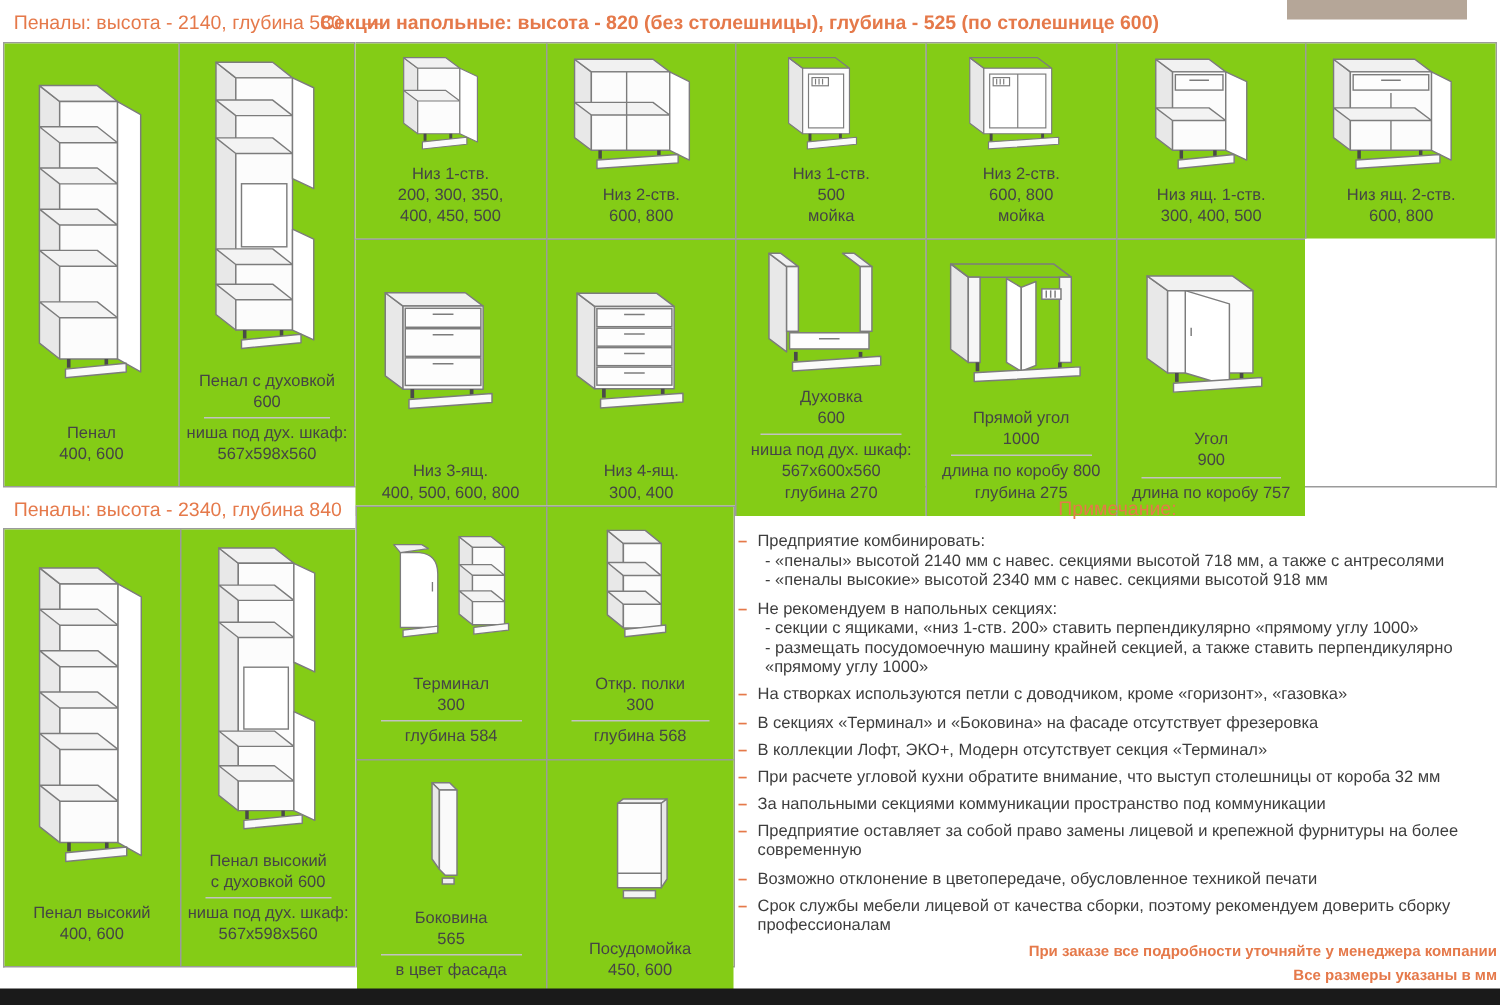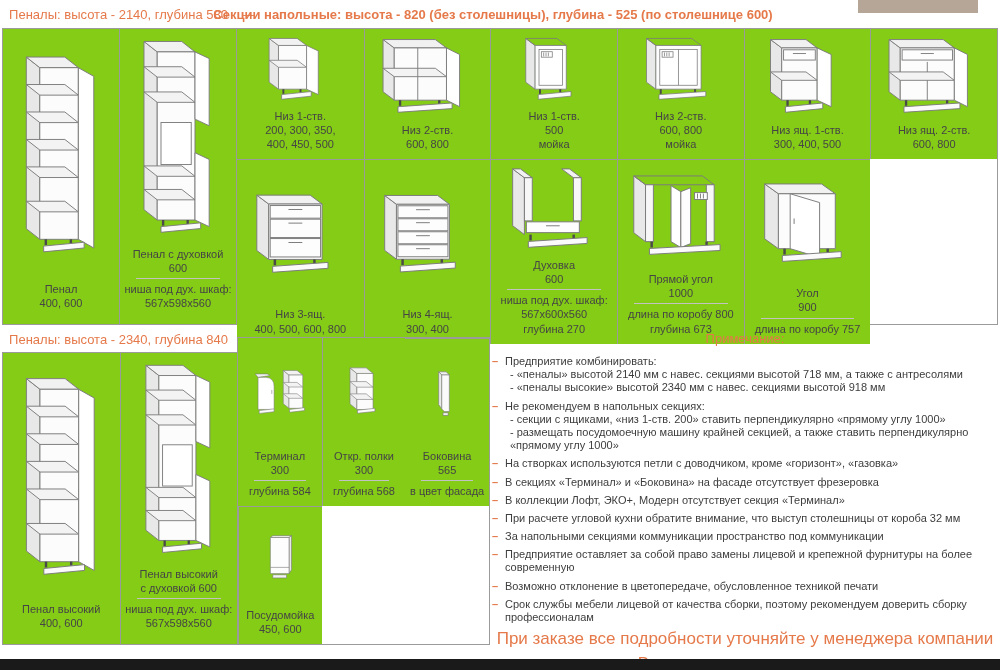--- a/index.html
+++ b/index.html
@@ -32,37 +32,37 @@
         display:grid;grid-template-columns:repeat(6,1fr);grid-template-rows:130px 1fr}
   #grid .cell{border-left:1px solid var(--bd)}
   #grid .cell:nth-child(6n+1){border-left:none}
   #grid .cell:nth-child(n+7){border-top:1px solid var(--bd)}
 
   #panelC{left:2px;top:352px;width:235px;height:293px;border:1px solid var(--bd);border-right:none;display:flex}
   #panelC .cell{flex:1}
   #panelC .cell+.cell{border-left:1px solid var(--bd)}
 
   #panelD{left:237px;top:337px;width:253px;height:308px;border:1px solid var(--bd);
-          display:grid;grid-template-columns:1fr 1fr 1fr;grid-template-rows:168px 1fr}
+          display:grid;grid-template-columns:1fr 1fr;grid-template-rows:168px 1fr}
   #panelD .cell:nth-child(2n){border-left:1px solid var(--bd)}
   #panelD .cell:nth-child(n+3){border-top:1px solid var(--bd)}
 
   .cell{display:flex;flex-direction:column;min-width:0;background:#84cc16}
   .draw{flex:1;display:flex;align-items:center;justify-content:center;overflow:hidden;padding:4px}
   .draw svg{width:100%;height:100%}
   .lbl{text-align:center;font-size:11px;color:var(--txt);line-height:1.28;padding:0 3px 8px}
   #panelA .lbl,#panelC .lbl{padding-bottom:14px}
   .rule{height:1px;background:#c2c2c2;margin:3px 13px}
 
   #notes{position:absolute;left:492px;top:331px;width:506px;color:#3d3d3d}
   .notes-title{text-align:center;color:var(--accent);font-size:13px;font-weight:400;margin-bottom:9px}
   .note{position:relative;padding-left:13px;font-size:11px;line-height:1.2;margin-bottom:5px}
   .note::before{content:"–";position:absolute;left:0;top:0;color:var(--accent);font-weight:700}
   .ns{padding-left:5px}
-  .nfoot{text-align:center;color:var(--accent);font-size:17px;font-weight:400;margin-top:5px}
+  .nfoot{text-align:right;color:var(--accent);font-size:10px;font-weight:700;margin-top:5px}
 </style>
 </head>
 <body>
 
 <div class="beige"></div>
 
 <div class="hdr" id="hdr-tl">Пеналы: высота - 2140, глубина 580</div>
 <div class="hdr" id="hdr-grid">Секции напольные: высота - 820 (без столешницы), глубина - 525 (по столешнице 600)</div>
 <div class="hdr" id="hdr-bl">Пеналы: высота - 2340, глубина 840</div>
 
@@ -329,21 +329,21 @@
           <rect x="29" y="72" width="2.5" height="6" fill="#4a4a4a"></rect>
           <rect x="85" y="72" width="2.5" height="6" fill="#4a4a4a"></rect>
           <polygon points="28,79 100,75 100,81 28,85" fill="#fafafa" stroke="#7c7c7c" stroke-width="1" stroke-linejoin="round"></polygon>
         </svg>
       </div>
     <div class="lbl">
       <div>Прямой угол</div>
       <div>1000</div>
       <div class="rule"></div>
       <div>длина по коробу 800</div>
-      <div>глубина 673</div>
+      <div>глубина 275</div>
     </div>
   </div>
   <div class="cell">
     <div class="draw">
         <svg xmlns="http://www.w3.org/2000/svg" viewBox="0 0 120 92" preserveAspectRatio="xMidYMid meet">
           <polygon points="30,16 16,6 16,62 30,72" fill="#e8e8e8" stroke="#7c7c7c" stroke-width="1" stroke-linejoin="round"></polygon>
           <polygon points="30,16 16,6 74,6 88,16" fill="#f1f1f1" stroke="#7c7c7c" stroke-width="1" stroke-linejoin="round"></polygon>
           <polygon points="30,16 88,16 88,72 30,72" fill="#fcfcfc" stroke="#7c7c7c" stroke-width="1" stroke-linejoin="round"></polygon>
           <polygon points="42,16 72,25 72,81 42,72" fill="#ffffff" stroke="#7c7c7c" stroke-width="1" stroke-linejoin="round"></polygon>
           <line x1="46" y1="41.2" x2="46" y2="46.800000000000004" stroke="#7c7c7c" stroke-width="1"></line>

